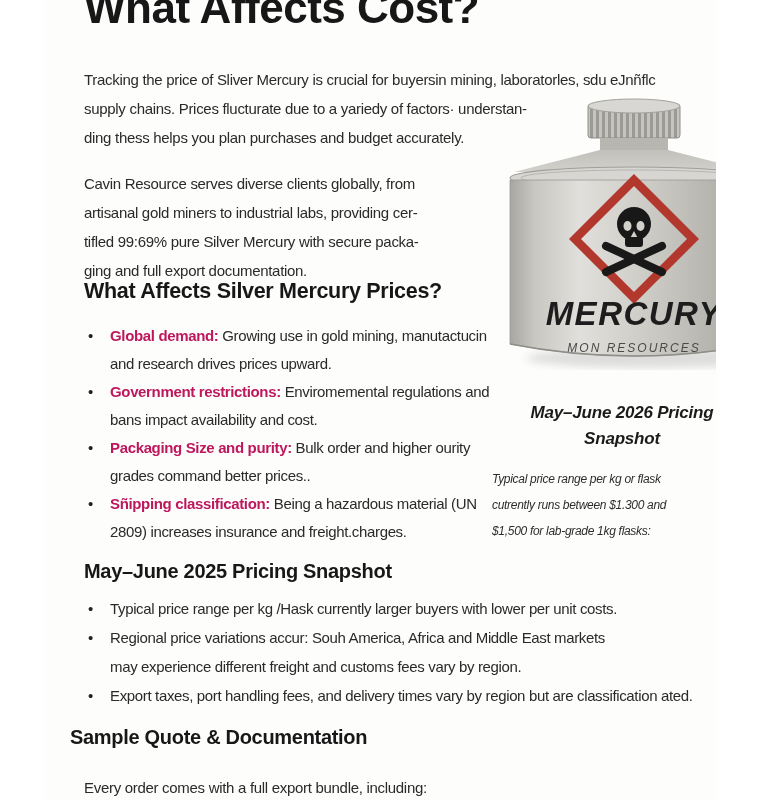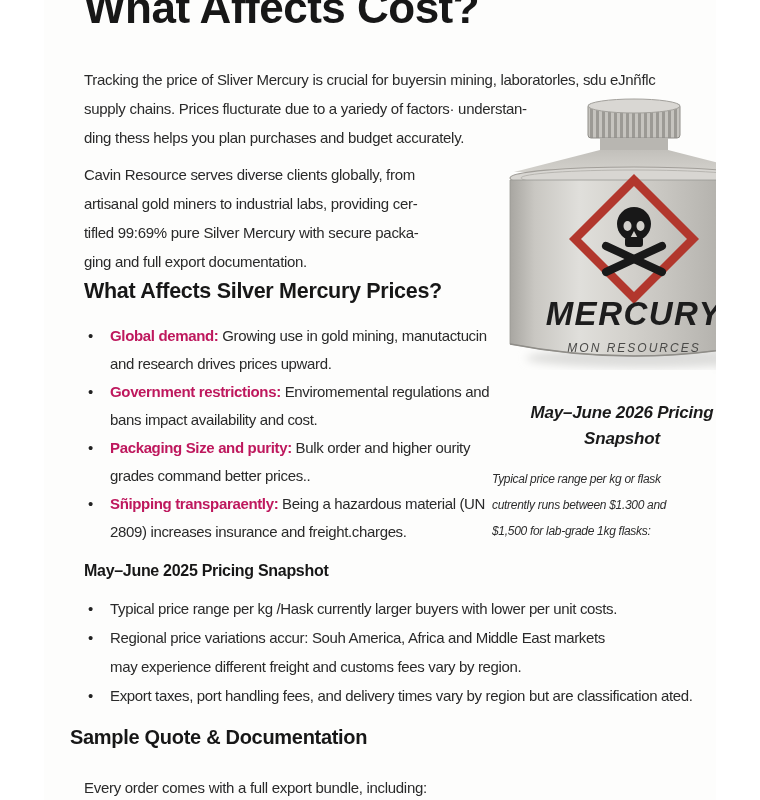--- a/index.html
+++ b/index.html
@@ -18,23 +18,23 @@
   .h1 {
     left:40px; top:-16px;
     font-size:44px; line-height:48px; letter-spacing:-0.5px;
   }
   .para {
     left:40px;
     font-size:15px; line-height:29px; letter-spacing:-0.3px;
     white-space:pre;
   }
   .p1 { top:50px; }
-  .p2 { top:145px; }
+  .p2 { top:154px; }
   .h2a { left:40px; top:276px; font-size:21.5px; line-height:30px; letter-spacing:-0.3px; }
-  .h2b { left:40px; top:556px; font-size:16px; line-height:30px; letter-spacing:-0.3px; }
+  .h2b { left:40px; top:556px; font-size:20px; line-height:30px; letter-spacing:-0.3px; }
   .h3  { left:26px; top:722px; font-size:20px; line-height:30px; letter-spacing:-0.3px; }
   .p3  { top:758px; }
 
   ul.blist { list-style:none; margin:0; padding:0; left:40px; }
   ul.blist li { display:flex; align-items:flex-start; }
   ul.blist .dot { width:22px; flex:0 0 22px; text-align:left; padding-left:4px; color:#222; }
   ul.blist .litext { flex:1 1 auto; }
   ul.blist strong { font-weight:700; color:#be185d; }
   [data-bind-lines] { white-space:pre; }
   .list1 { top:322px; font-size:15px; line-height:28px; letter-spacing:-0.35px; width:440px; }
@@ -84,21 +84,21 @@
       <div class="litext"><strong data-bind="factors.bullets.1.label">Government restrictions: </strong><span data-bind-lines="factors.bullets.1.lines">Enviromemental regulations and
 bans impact availability and cost.</span></div>
     </li>
     <li>
       <span class="dot" data-bind="ui.bullet">•</span>
       <div class="litext"><strong data-bind="factors.bullets.2.label">Packaging Size and purity: </strong><span data-bind-lines="factors.bullets.2.lines">Bulk order and higher ourity
 grades command better prices..</span></div>
     </li>
     <li>
       <span class="dot" data-bind="ui.bullet">•</span>
-      <div class="litext"><strong data-bind="factors.bullets.3.label">Sñipping transparaently: </strong><span data-bind-lines="factors.bullets.3.lines">Being a hazardous material (UN
+      <div class="litext"><strong data-bind="factors.bullets.3.label">Sñipping classification: </strong><span data-bind-lines="factors.bullets.3.lines">Being a hazardous material (UN
 2809) increases insurance and freight.charges.</span></div>
     </li>
   </ul>
 
   <figure class="abs figure" style="margin:0;">
     <svg width="282" height="278" viewBox="0 0 282 278" aria-hidden="true">
       <defs>
         <linearGradient id="bodyGrad" x1="0" y1="0" x2="1" y2="0">
           <stop offset="0" stop-color="#a8a6a1"></stop>
           <stop offset="0.1" stop-color="#c9c7c2"></stop>

